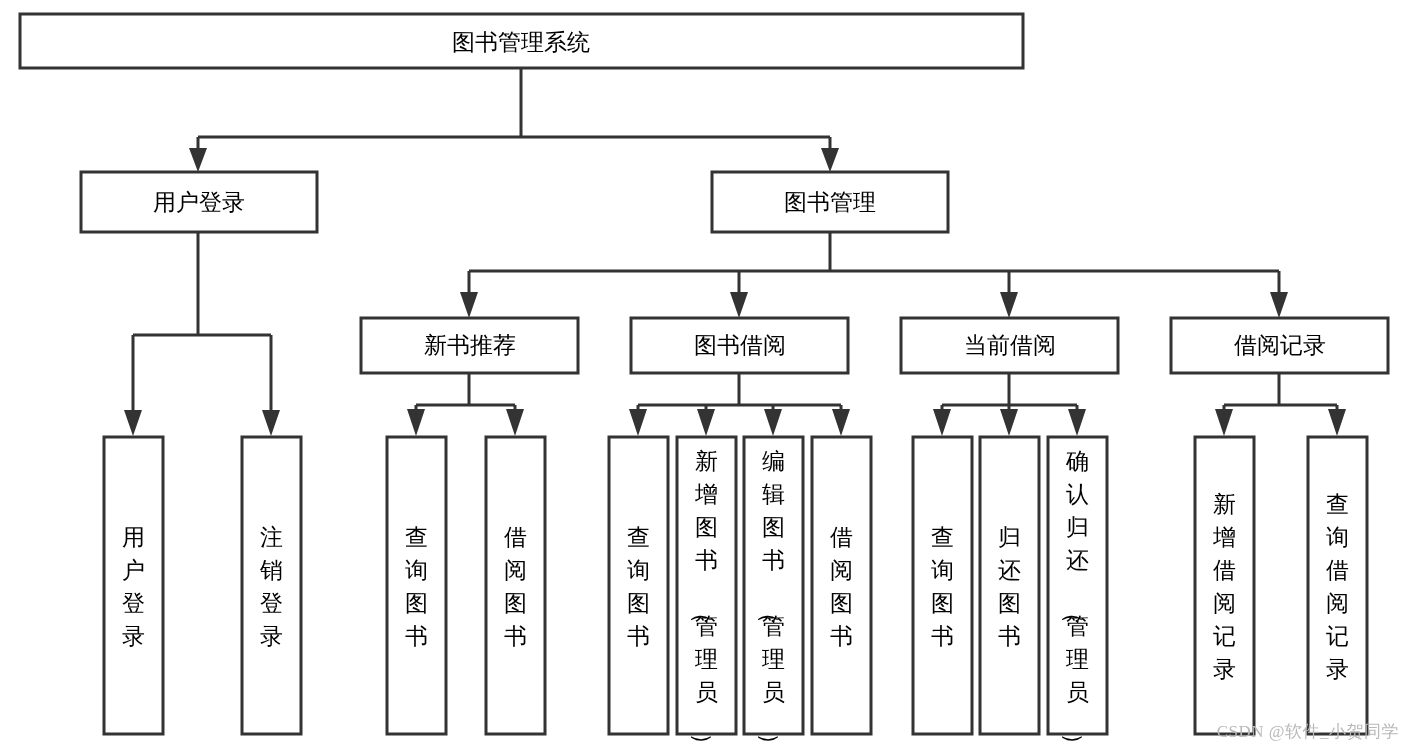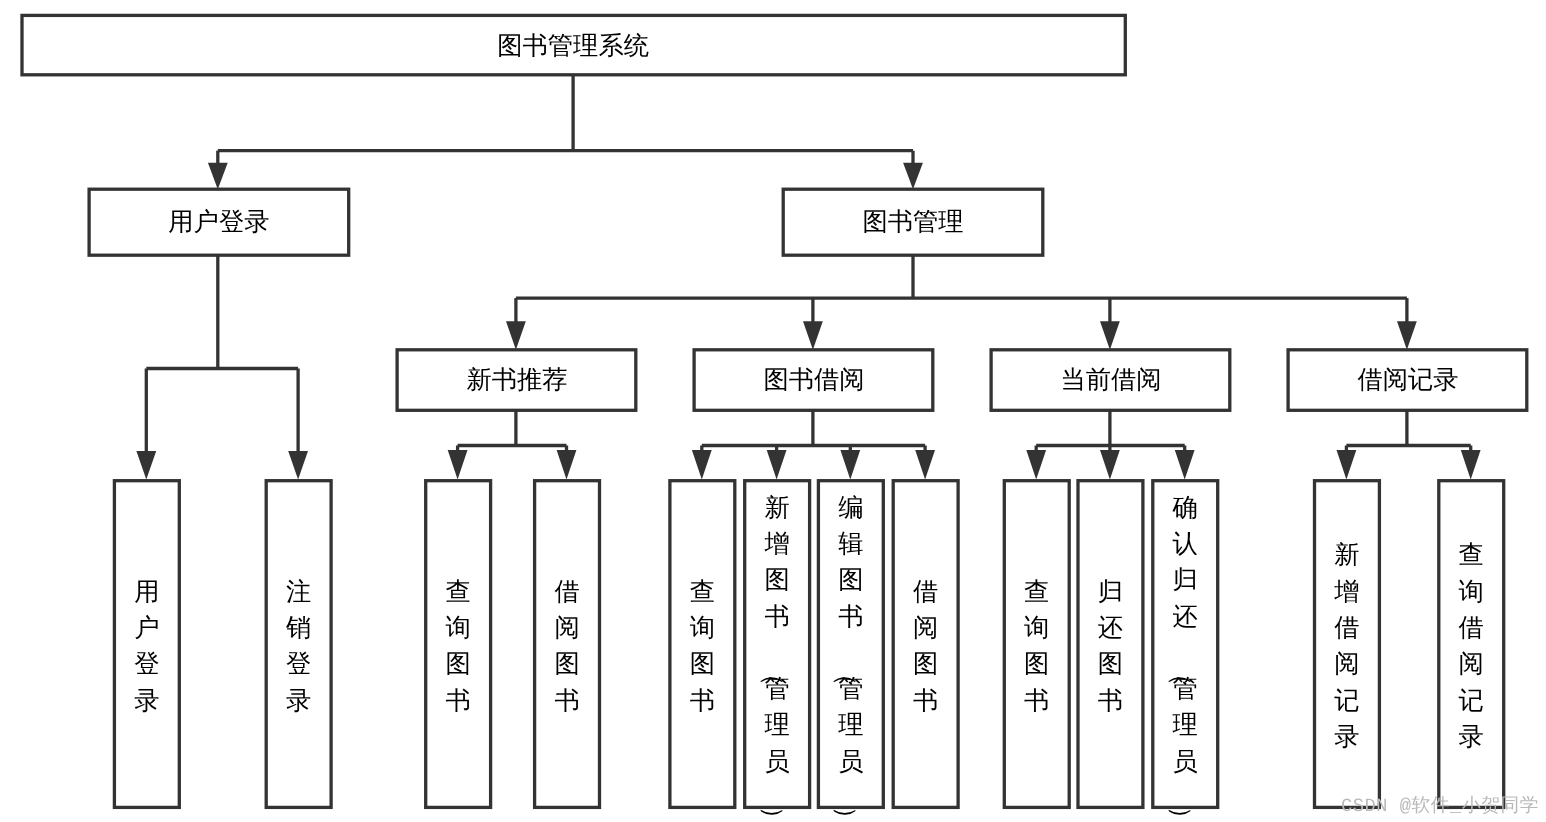--- a/index.html
+++ b/index.html
@@ -50,21 +50,21 @@
   .node-label-v {
     font-family: "DejaVu Sans", "Liberation Sans", sans-serif;
     font-size: 23px;
     fill: #000000;
     text-anchor: middle;
   }
   .watermark {
     position: absolute;
     right: 6px;
     bottom: 4px;
-    font-family: Liberation Mono, monospace;
+    font-family: Liberation Serif, serif;
     font-size: 17px;
     color: #b9b9b9;
     letter-spacing: 0.5px;
     white-space: nowrap;
     pointer-events: none;
   }
 </style>
 </head>
 <body>
 

